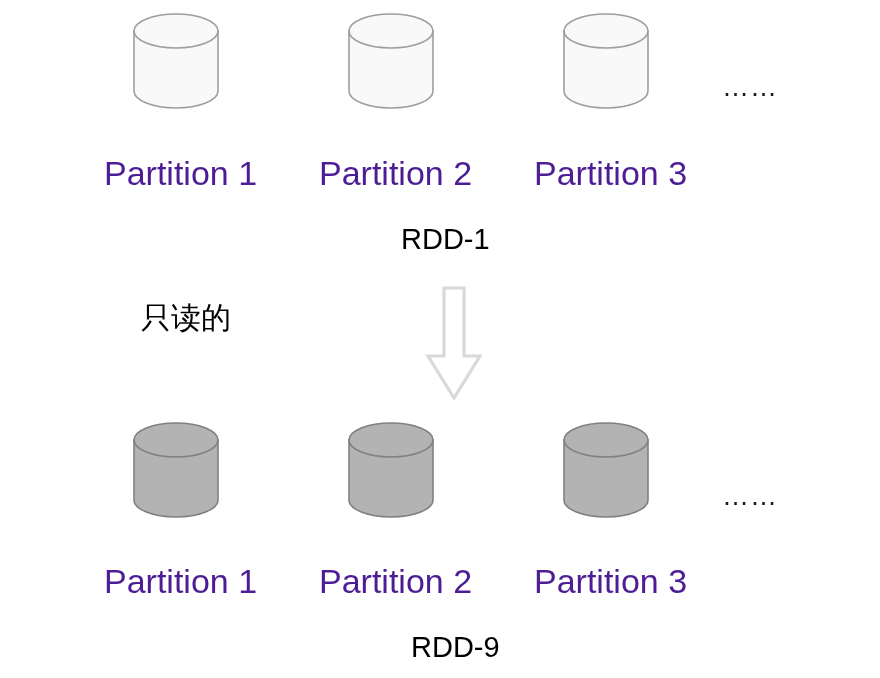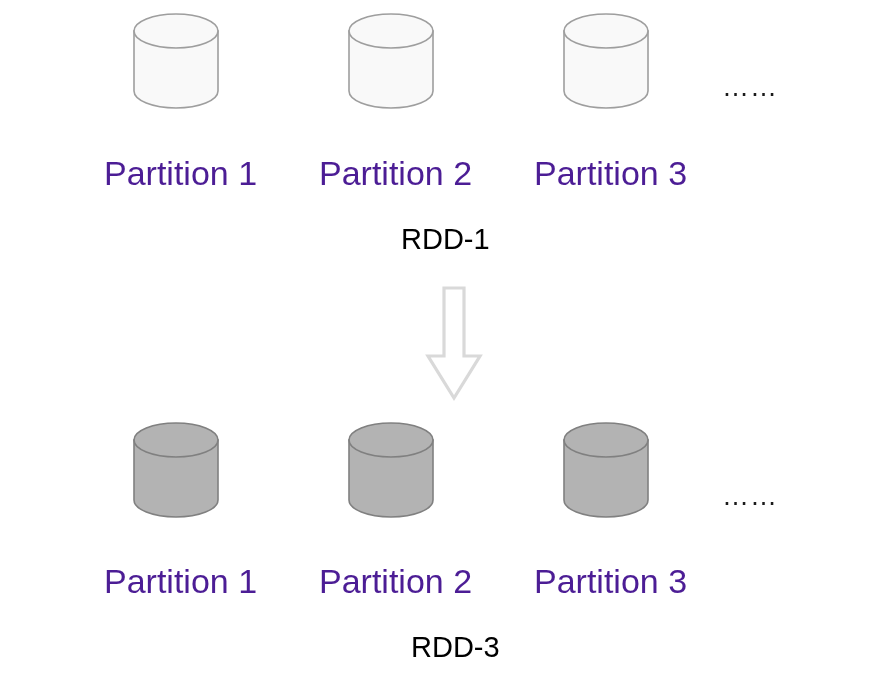--- a/index.html
+++ b/index.html
@@ -95,20 +95,21 @@
   <div class="ellipsis-dots" style="left:722px; top:74px;">……</div>
 
   <div class="partition-label" style="left:104px; top:156px;">Partition 1</div>
 
   <div class="partition-label" style="left:319px; top:156px;">Partition 2</div>
 
   <div class="partition-label" style="left:534px; top:156px;">Partition 3</div>
 
   <div class="rdd-label" style="left:401px; top:225px;">RDD-1</div>
 
+  <div class="readonly-note" style="left:141px; top:303px;">只读的</div>
 
   <div class="flow-arrow" style="left:426px; top:286px;">
     <svg width="60" height="116" viewBox="0 0 60 116" xmlns="http://www.w3.org/2000/svg">
       <path d="M18,2 L38,2 L38,70 L54,70 L28,112 L2,70 L18,70 Z" fill="none" stroke="#d9d9d9" stroke-width="3.2" stroke-linejoin="miter"></path>
     </svg>
   </div>
 
   <div class="cylinder" style="left:133px; top:422px;">
     <svg viewBox="0 0 86 96" xmlns="http://www.w3.org/2000/svg">
       <path d="M1,18 L1,78 A42,17 0 0,0 85,78 L85,18 Z" fill="#b3b3b3" stroke="#808080" stroke-width="1.6"></path>
@@ -131,15 +132,15 @@
   </div>
 
   <div class="ellipsis-dots" style="left:722px; top:483px;">……</div>
 
   <div class="partition-label" style="left:104px; top:564px;">Partition 1</div>
 
   <div class="partition-label" style="left:319px; top:564px;">Partition 2</div>
 
   <div class="partition-label" style="left:534px; top:564px;">Partition 3</div>
 
-  <div class="rdd-label" style="left:411px; top:633px;">RDD-3</div>
+  <div class="rdd-label" style="left:411px; top:633px;">RDD-9</div>
 
 </div>
 
 </body></html>

